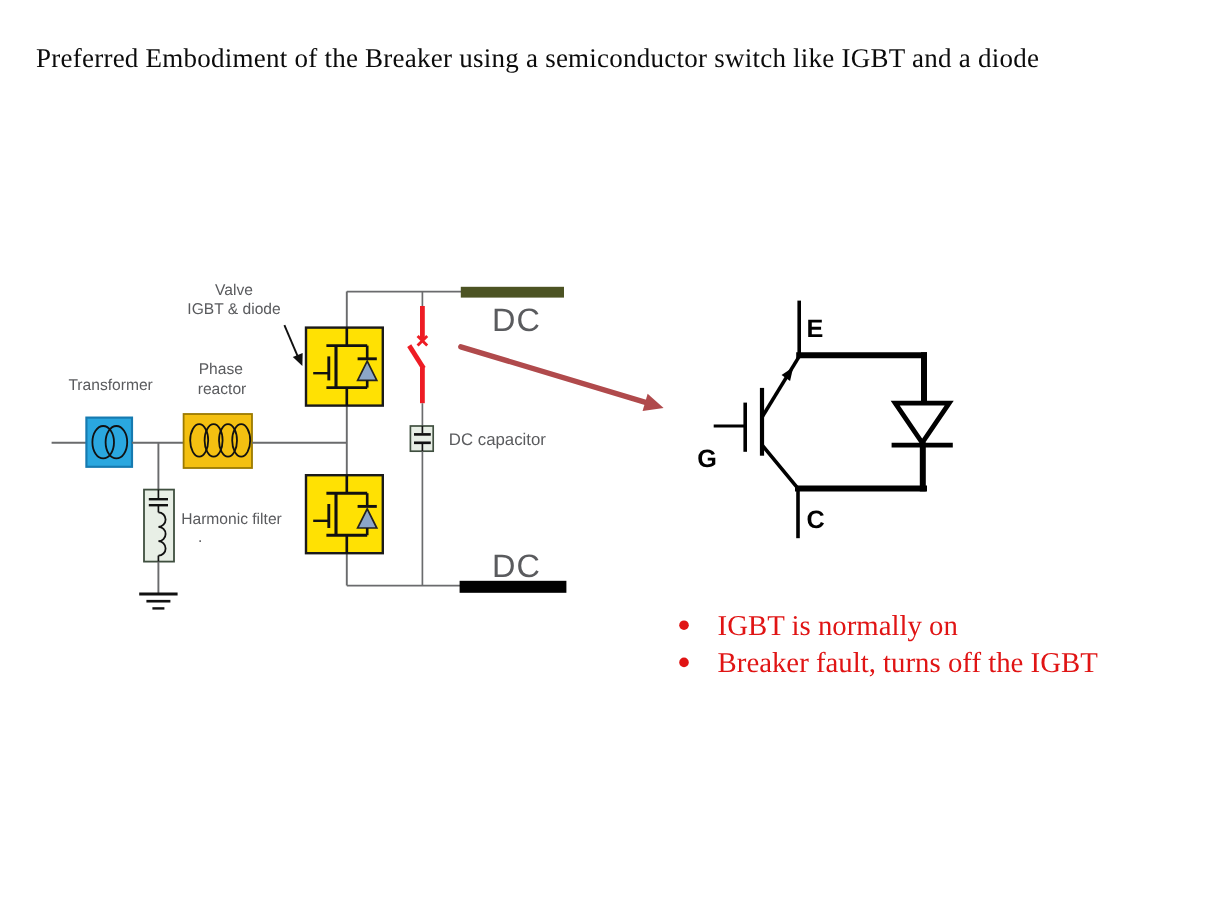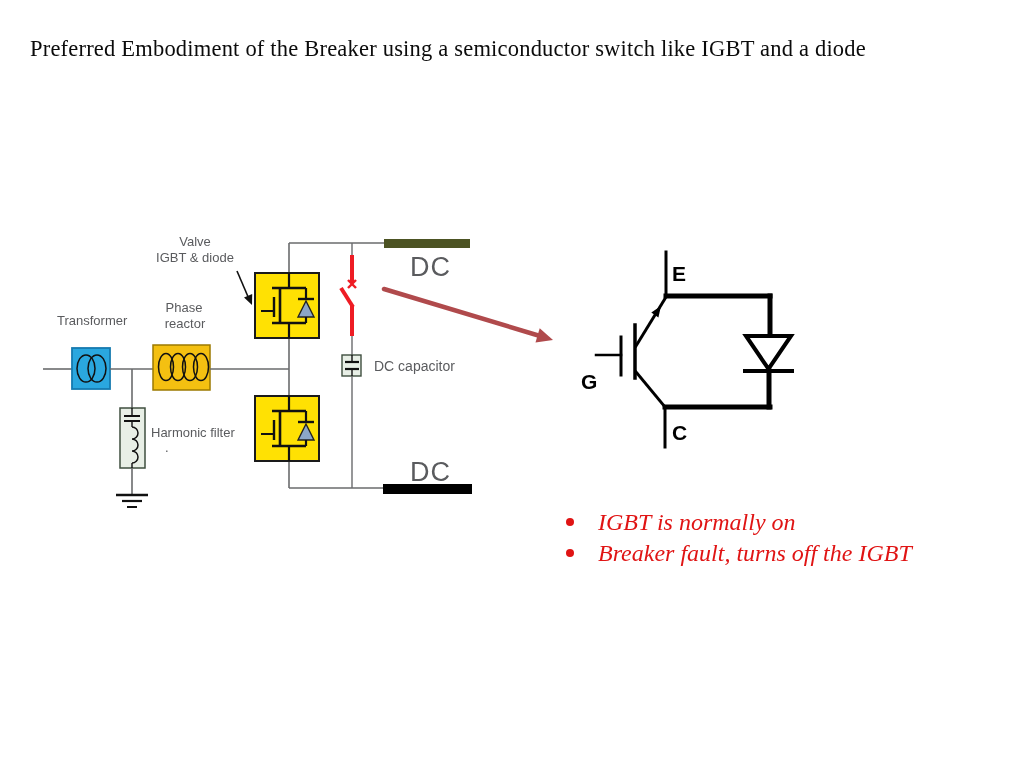--- a/index.html
+++ b/index.html
@@ -15,21 +15,21 @@
   svg.diagram { position:absolute; left:0; top:0; }
   svg text { font-family:"Liberation Sans", sans-serif; fill:#5a5b5e; }
   text.lbl   { font-size:13px; }
   text.lbl-c { font-size:13px; text-anchor:middle; }
   text.dc    { font-size:27px; letter-spacing:1px; }
   text.term  { font-size:21px; font-weight:bold; fill:#000; }
   .bullets {
     position:absolute; left:566px; top:507px;
     font-family:"Liberation Serif", serif; font-size:24px; color:#e01414;
   }
-  .bullet-row { display:flex; align-items:baseline; line-height:31px;font-style:italic; }
+  .bullet-row { display:flex; align-items:baseline; line-height:31px; }
   .bullet-dot {
     width:8px; height:8px; border-radius:50%; background:#e01414;
     margin-right:24px; flex:0 0 auto; position:relative; top:-4px;
   }
 </style>
 </head>
 <body>
 
 <div class="slide">
 

